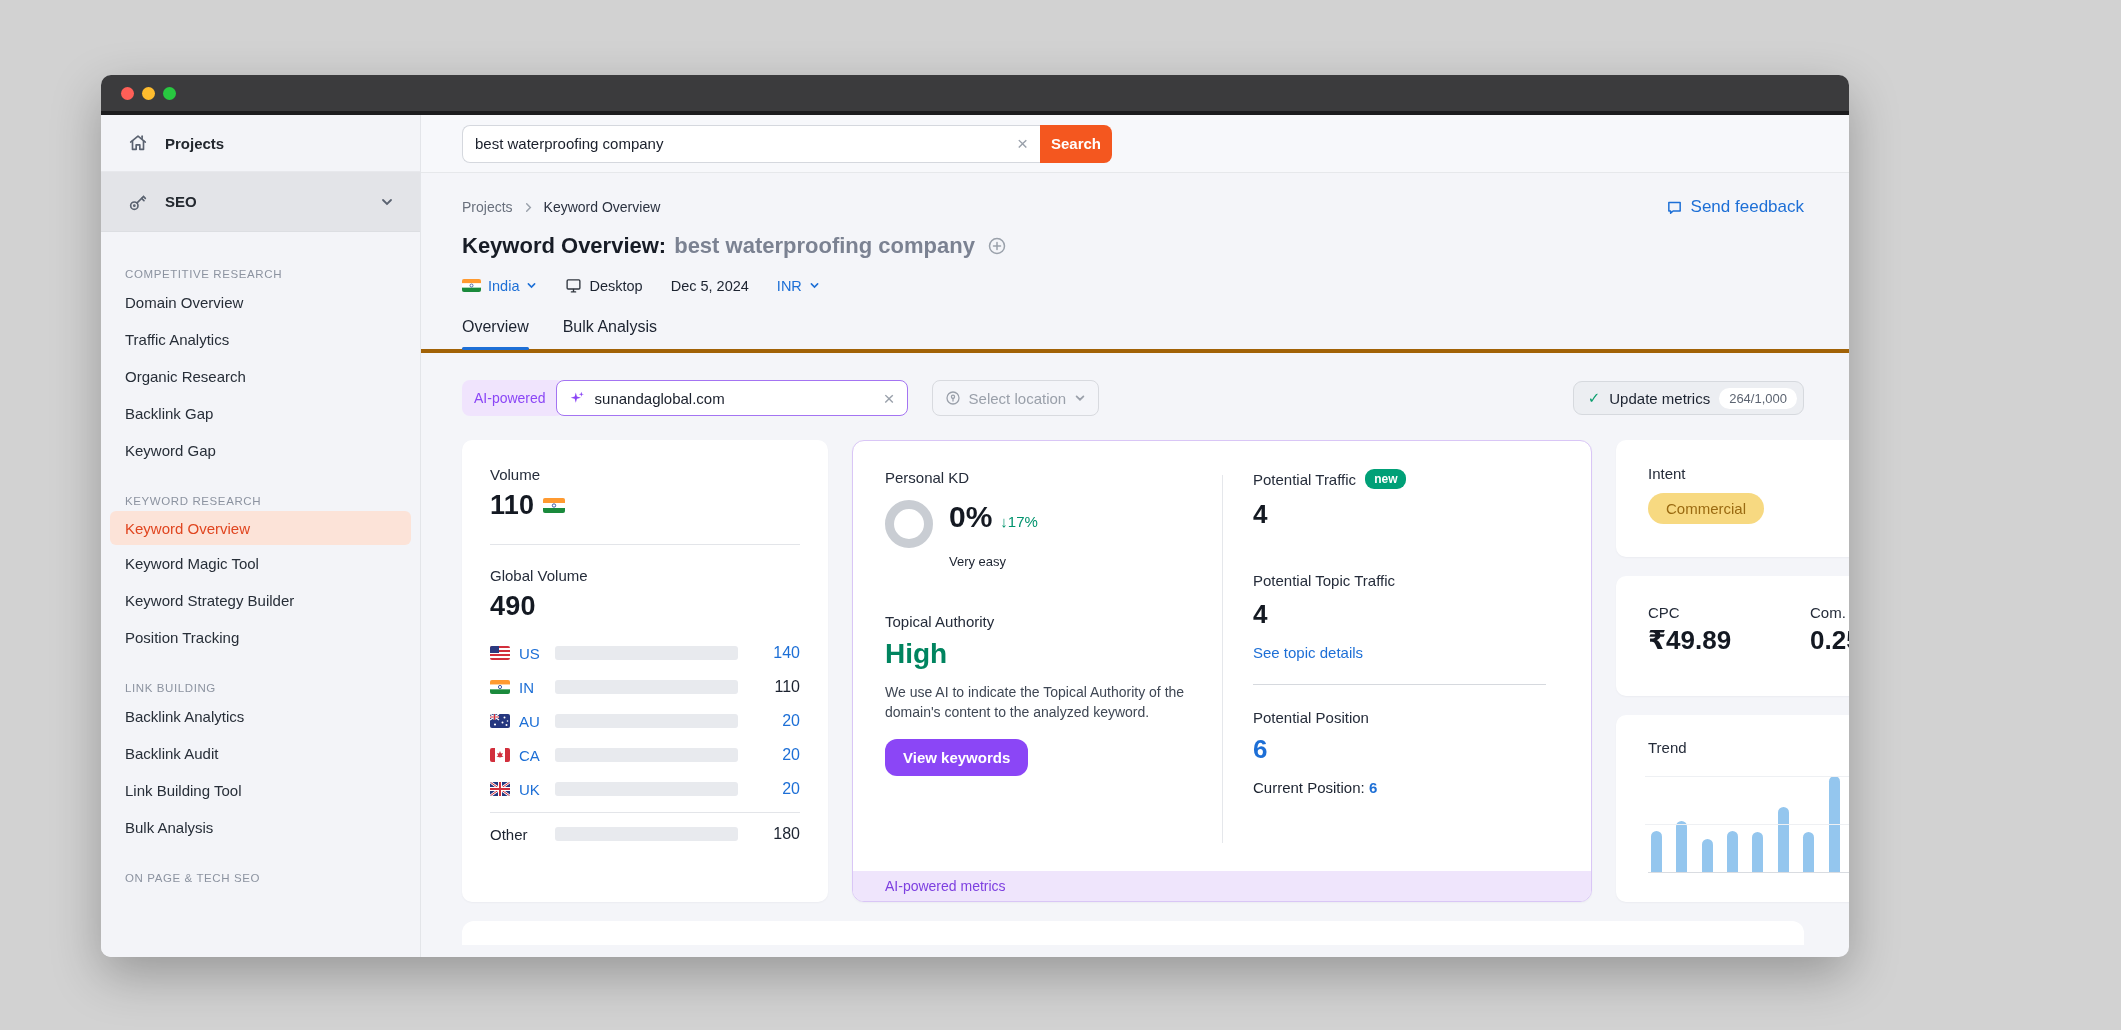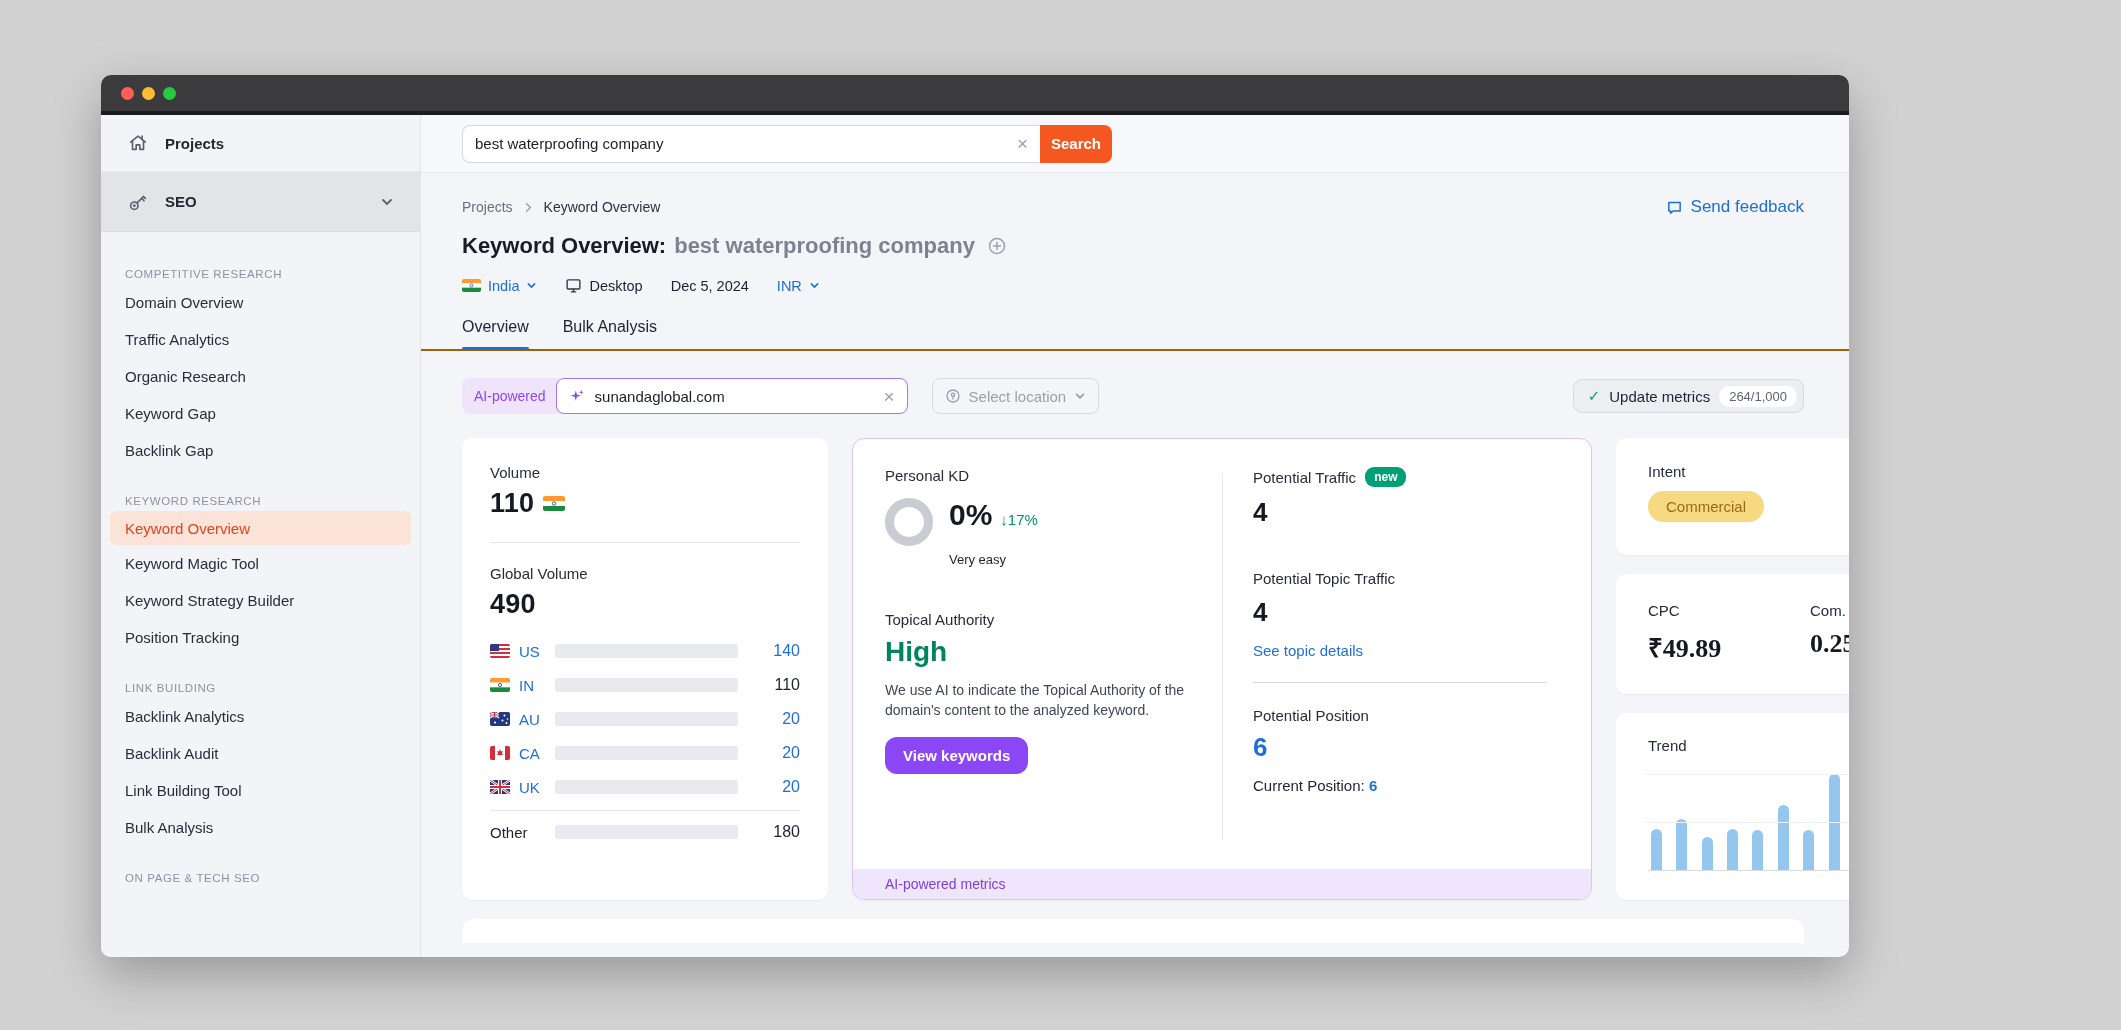--- a/index.html
+++ b/index.html
@@ -48,21 +48,21 @@
   .feedback { display:flex; align-items:center; gap:8px; color:#1d6fd6; font-size:17px; cursor:pointer; }
 
   .title-row { margin:16px 45px 0 41px; display:flex; align-items:center; gap:8px; }
   .title-main { font-size:22px; font-weight:700; color:#171c26; }
   .title-kw { font-size:22px; font-weight:600; color:#7b8292; }
 
   .settings-row { margin:18px 0 0 41px; display:flex; align-items:center; gap:28px; font-size:14.5px; color:#1c2330; }
   .set-item { display:flex; align-items:center; gap:7px; }
   .link-blue { color:#1d6fd6; cursor:pointer; }
 
-  .tabs-wrap { margin-top:24px; border-bottom:2px solid #a16207; padding-left:41px; display:flex; gap:34px; }
+  .tabs-wrap { margin-top:24px; border-bottom:4px solid #a16207; padding-left:41px; display:flex; gap:34px; }
   .tab { font-size:16px; color:#1c2330; padding-bottom:13px; cursor:pointer; position:relative; }
   .tab.active { font-weight:500; }
   .tab.active::after { content:""; position:absolute; left:0; right:0; bottom:-1px; height:3px; background:#1d6fd6; border-radius:2px; }
 
   .content { padding:27px 45px 0 41px; flex:1; overflow:hidden; }
   .ai-row { display:flex; justify-content:space-between; align-items:center; }
   .ai-left { display:flex; align-items:center; }
   .ai-badge { height:36px; display:flex; align-items:center; background:#f0e4fd; color:#8b46f6;
     font-size:14px; padding:0 18px 0 12px; border-radius:8px; margin-right:-8px; }
   .ai-input { height:36px; width:352px; background:#fff; border:1.5px solid #a474f2; border-radius:8px;
@@ -124,21 +124,21 @@
   .cur-pos { font-size:15px; color:#1c2330; margin-top:14px; }
   .cur-pos b { color:#1d6fd6; }
 
   
   .rcol { display:flex; flex-direction:column; gap:19px; }
   .intent-card { height:117px; padding:25px 32px 0; }
   .intent-pill { display:inline-block; margin-top:11px; background:#f7d981; color:#9a6a11; font-size:15px;
     border-radius:16px; padding:7px 18px; }
   .cpc-card { height:120px; padding:28px 32px 0; display:flex; }
   .cpc-col1 { width:162px; } .cpc-col2 { flex:1; }
-  .cpc-val { font-size:26px; font-weight:700; color:#141922; margin-top:10px;font-family:Liberation Serif, serif; }
+  .cpc-val { font-size:26px; font-weight:700; color:#141922; margin-top:4px; }
   .trend-card { flex:1; padding:24px 32px 0; }
   .trend-chart { position:relative; height:97px; margin-top:20px; border-bottom:1px solid #d9dce1;
     display:flex; align-items:flex-end; justify-content:space-between; padding:0 3px; }
   .gline { position:absolute; left:-3px; right:-3px; height:1px; background:#eef0f3; }
   .g0 { top:0; } .g50 { top:50%; }
   .tbar { width:11px; background:#94c6ee; border-radius:5.5px 5.5px 0 0; }
 
   .bottom-sliver { margin:19px 0 0; height:24px; background:#fff; border-radius:12px 12px 0 0; }
 
   svg { display:block; }
@@ -184,22 +184,22 @@
               <path d="M3 5 L7 9 L11 5"></path>
             </svg>
         </span>
       </div>
 
       <nav class="nav">
         <div class="nav-header">COMPETITIVE RESEARCH</div>
         <div class="nav-item">Domain Overview</div>
         <div class="nav-item">Traffic Analytics</div>
         <div class="nav-item">Organic Research</div>
+        <div class="nav-item">Backlink Gap</div>
         <div class="nav-item">Keyword Gap</div>
-        <div class="nav-item">Backlink Gap</div>
         <div class="nav-gap"></div>
 
         <div class="nav-header">KEYWORD RESEARCH</div>
         <div class="nav-item active">Keyword Overview</div>
         <div class="nav-item">Keyword Magic Tool</div>
         <div class="nav-item">Keyword Strategy Builder</div>
         <div class="nav-item">Position Tracking</div>
         <div class="nav-gap"></div>
 
         <div class="nav-header">LINK BUILDING</div>

